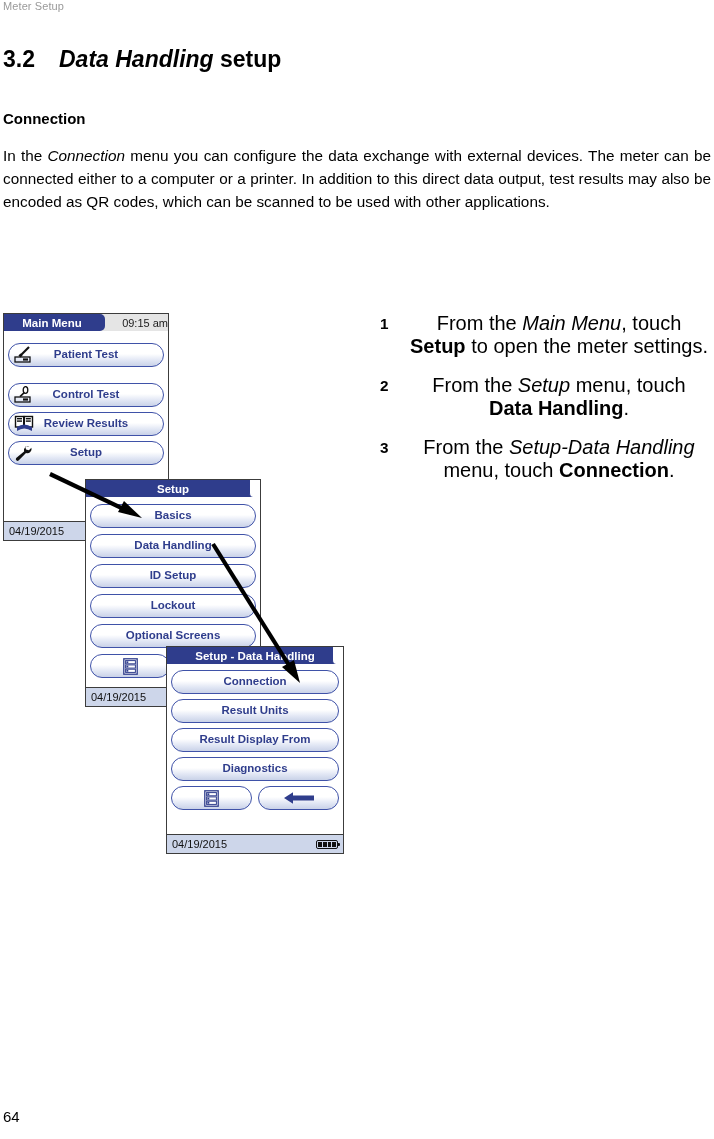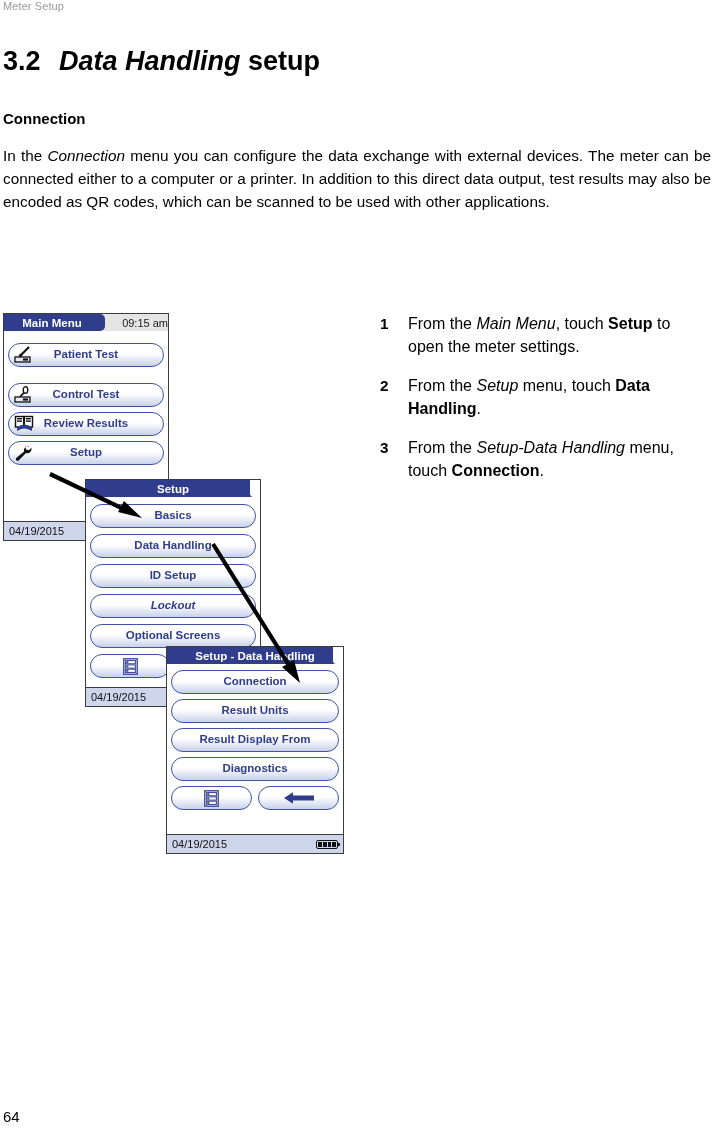--- a/index.html
+++ b/index.html
@@ -24,21 +24,21 @@
     font-size: 11px;
     color: #9a9a9a;
     letter-spacing: 0.1px;
   }
 
   
   .section-head {
     position: absolute;
     left: 3px;
     top: 46px;
-    font-size: 27px;
+    font-size: 23px;
     font-weight: bold;
     white-space: nowrap;
   }
   .section-num { display: inline-block; width: 56px; }
   .section-title-ital { font-style: italic; }
 
   
   .sub-head {
     position: absolute;
     left: 3px;
@@ -73,22 +73,23 @@
   }
   .step-num {
     width: 28px;
     flex: 0 0 28px;
     font-size: 15.3px;
     font-weight: bold;
     line-height: 23px;
   }
   .step-txt {
     flex: 1 1 auto;
-    font-size: 16px;
+    font-size: 20px;
     line-height: 23px;
+    text-align: center;
   }
   .step-txt i { font-style: italic; }
   .step-txt b { font-weight: bold; }
 
   
   .page-num {
     position: absolute;
     left: 3px;
     top: 1108px;
     font-size: 15px;
@@ -359,21 +360,21 @@
   <div class="screen-body">
     <div class="pill" style="margin-top:4px;margin-bottom:6px;">
       <span class="pill-label">Basics</span>
     </div>
     <div class="pill" style="margin-bottom:6px;">
       <span class="pill-label">Data Handling</span>
     </div>
     <div class="pill" style="margin-bottom:6px;">
       <span class="pill-label">ID Setup</span>
     </div>
-    <div class="pill" style="margin-bottom:6px;font-style:italic;">
+    <div class="pill" style="margin-bottom:6px;">
       <span class="pill-label">Lockout</span>
     </div>
     <div class="pill" style="margin-bottom:6px;">
       <span class="pill-label">Optional Screens</span>
     </div>
     <div class="pill-row">
       <div class="pill" style="max-width:80px;">
         <span>
           <svg class="ic" width="15" height="17" viewBox="0 0 15 17">
             <rect x="0.8" y="0.8" width="13.4" height="15.4" fill="#fff" stroke="#2f3d8c" stroke-width="1.3"></rect>

